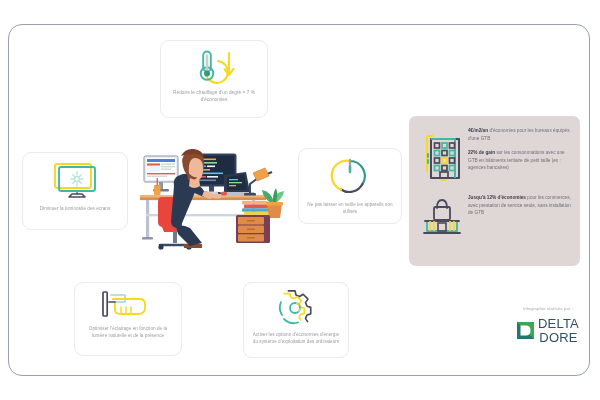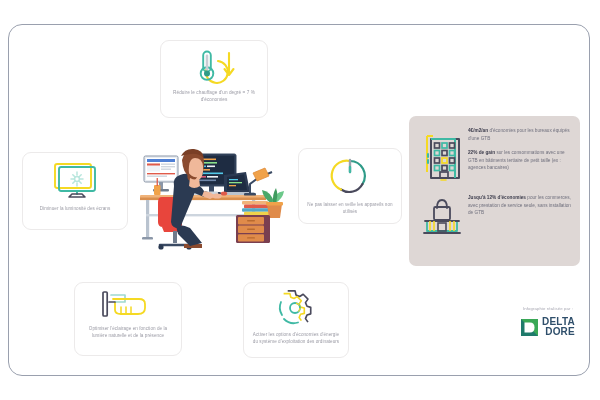--- a/index.html
+++ b/index.html
@@ -61,22 +61,22 @@
   .stat-block{margin-bottom:7px;}
   .stat-block:last-child{margin-bottom:0;}
 
   
   #credit{
     position:absolute;left:505px;top:306px;width:86px;text-align:center;
   }
   #credit-text{color:#a7a7b2;font-size:4.3px;letter-spacing:.1px;}
   #logo{display:flex;align-items:center;justify-content:center;margin-top:6px;gap:4px;}
   #logo-words{
-    text-align:right;color:#2f4f6b;font-weight:bold;
-    font-size:10px;line-height:1.04;letter-spacing:.2px;
+    text-align:center;color:#2f4f6b;font-weight:normal;
+    font-size:13px;line-height:1.04;letter-spacing:.2px;
   }
 </style>
 </head>
 <body>
 
 <div id="infographic">
   <div class="frame"></div>
 
   <div class="card" id="card-heating">
     <div class="ico">

